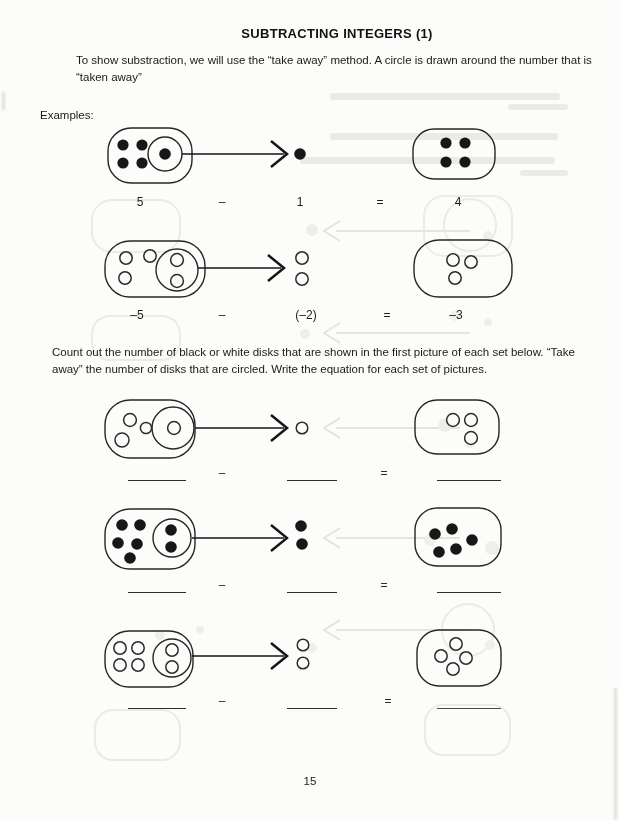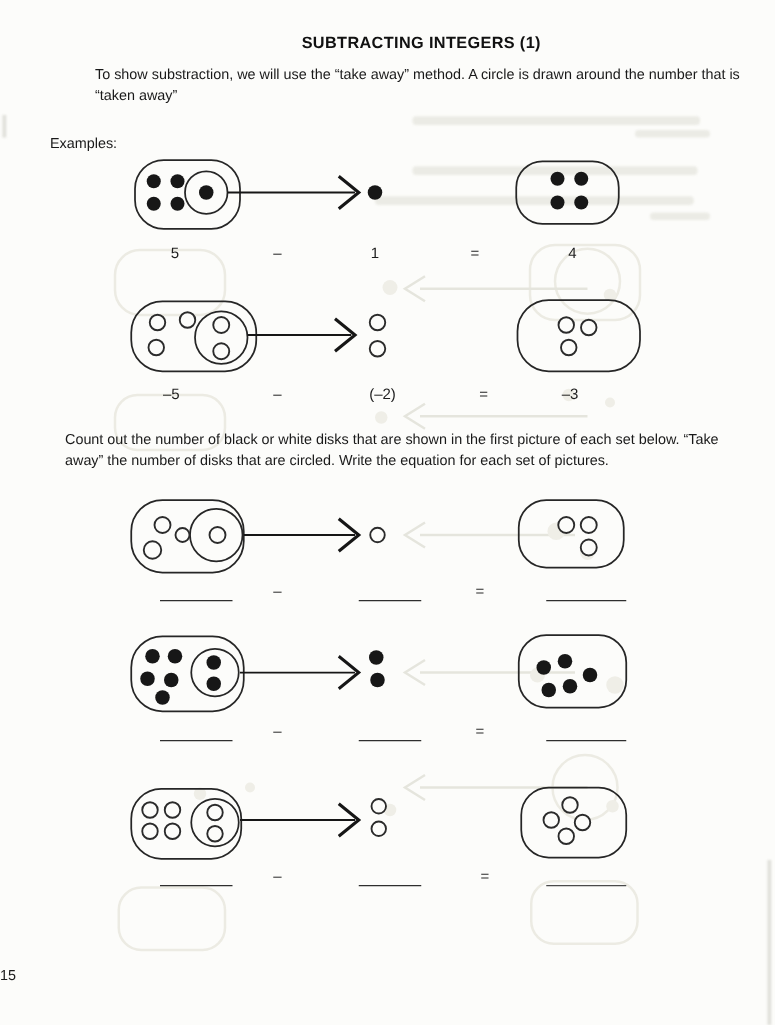--- a/index.html
+++ b/index.html
@@ -23,21 +23,21 @@
     position:absolute;transform:translateX(-50%);
     font-size:12px;color:#1d1d1d;white-space:nowrap;
   }
   .ans-op{
     position:absolute;transform:translateX(-50%);
     font-size:12px;color:#2a2a2a;
   }
   .blank{
     position:absolute;height:14px;border-bottom:1.4px solid #2e2e2e;
   }
-  .pagenum{top:775px;left:0;width:620px;font-size:11.5px;color:#1a1a1a;}
+  .pagenum{top:775px;left:0;width:620px;text-align:center;font-size:11.5px;color:#1a1a1a;}
   
   .gbar{position:absolute;background:#ebebe5;border-radius:3px;filter:blur(.7px);}
   .edge-smudge{position:absolute;background:#e0e0da;filter:blur(1px);}
 </style>
 </head>
 <body>
 
 <div class="page">
 
   <svg class="abs" style="top:0;left:0;" width="620" height="820" viewBox="0 0 620 820">

